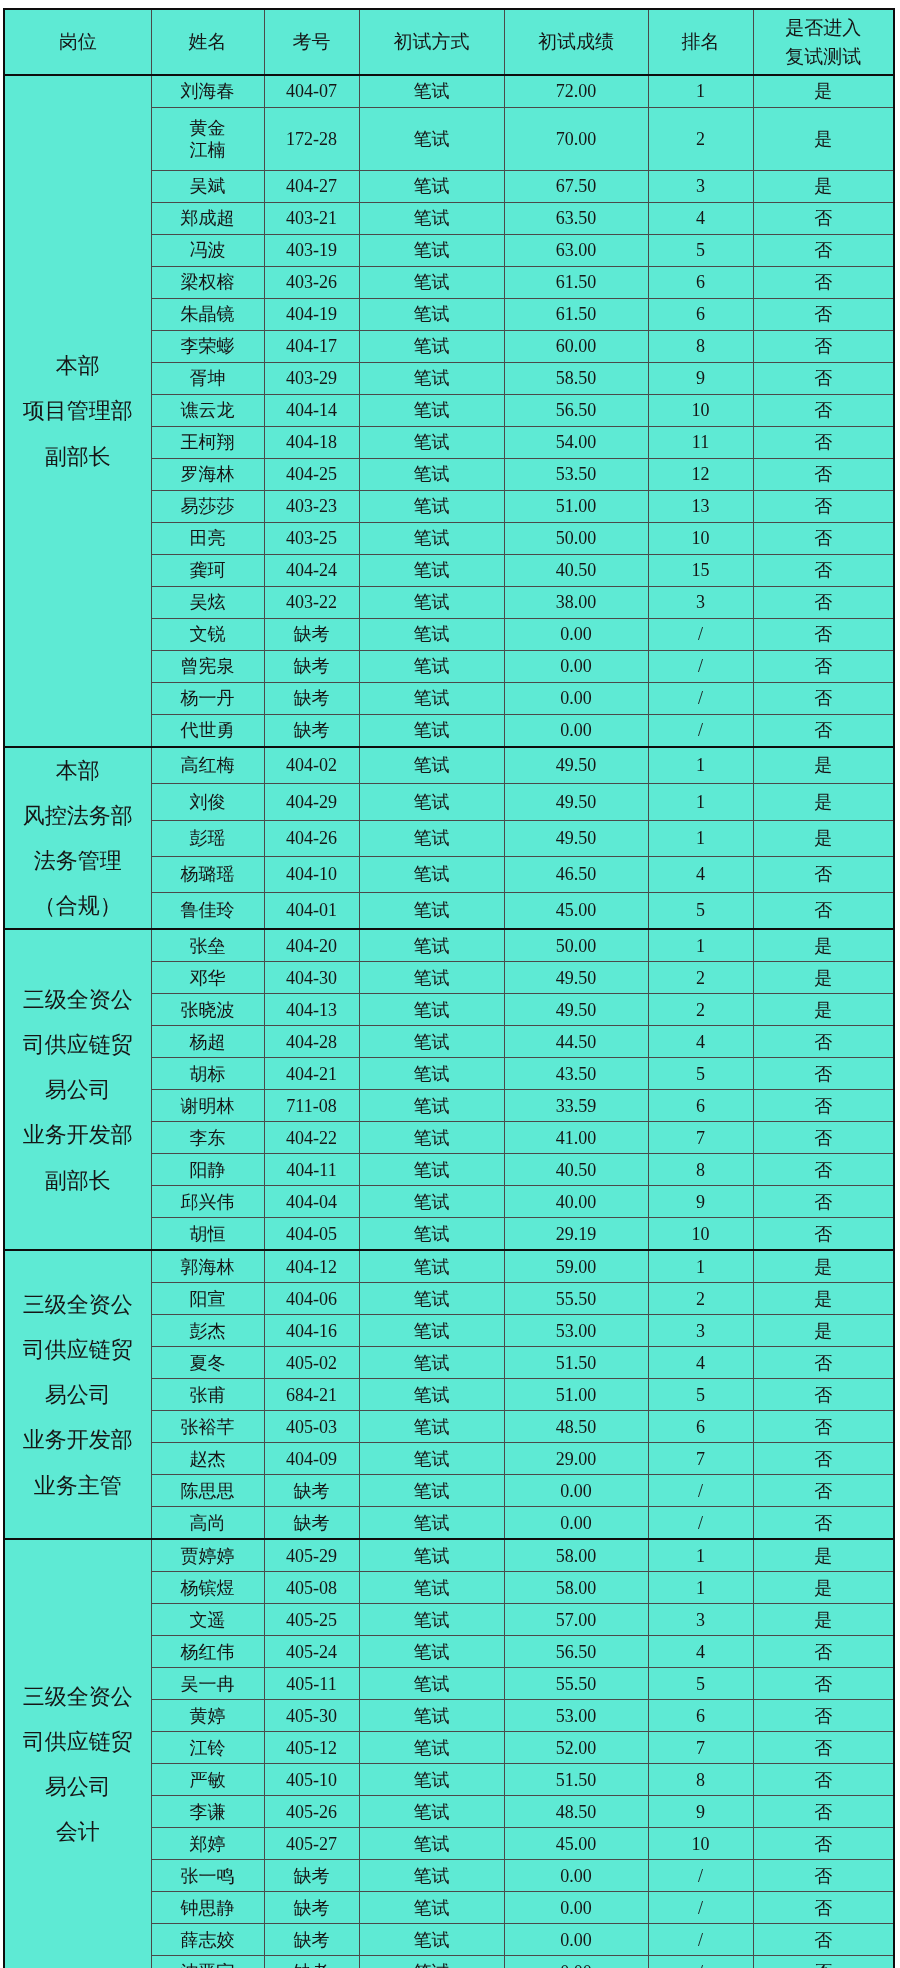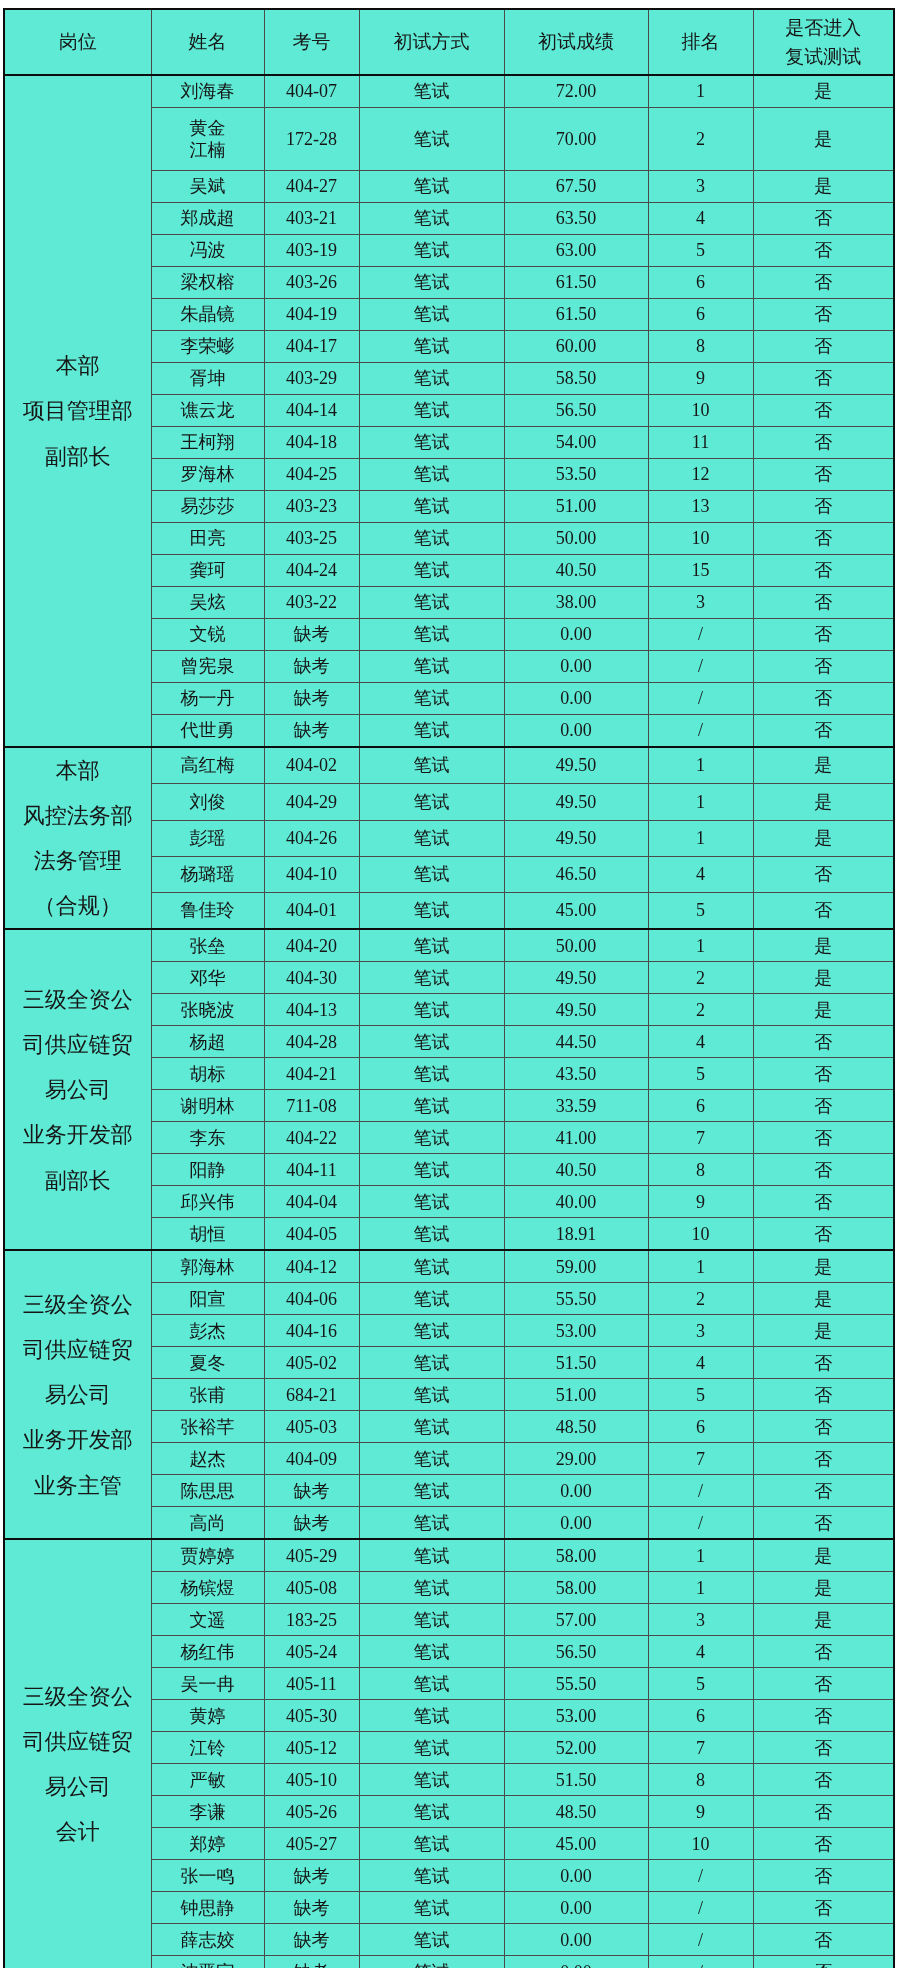--- a/index.html
+++ b/index.html
@@ -367,21 +367,21 @@
           <td>404-04</td>
           <td>笔试</td>
           <td>40.00</td>
           <td>9</td>
           <td>否</td>
         </tr>
         <tr>
           <td>胡恒</td>
           <td>404-05</td>
           <td>笔试</td>
-          <td>18.91</td>
+          <td>29.19</td>
           <td>10</td>
           <td>否</td>
         </tr>
         <tr class="group-start">
           <td class="position" rowspan="9">三级全资公
 司供应链贸
 易公司
 业务开发部
 业务主管</td>
           <td>郭海林</td>
@@ -470,21 +470,21 @@
         <tr>
           <td>杨镔煜</td>
           <td>405-08</td>
           <td>笔试</td>
           <td>58.00</td>
           <td>1</td>
           <td>是</td>
         </tr>
         <tr>
           <td>文遥</td>
-          <td>183-25</td>
+          <td>405-25</td>
           <td>笔试</td>
           <td>57.00</td>
           <td>3</td>
           <td>是</td>
         </tr>
         <tr>
           <td>杨红伟</td>
           <td>405-24</td>
           <td>笔试</td>
           <td>56.50</td>

